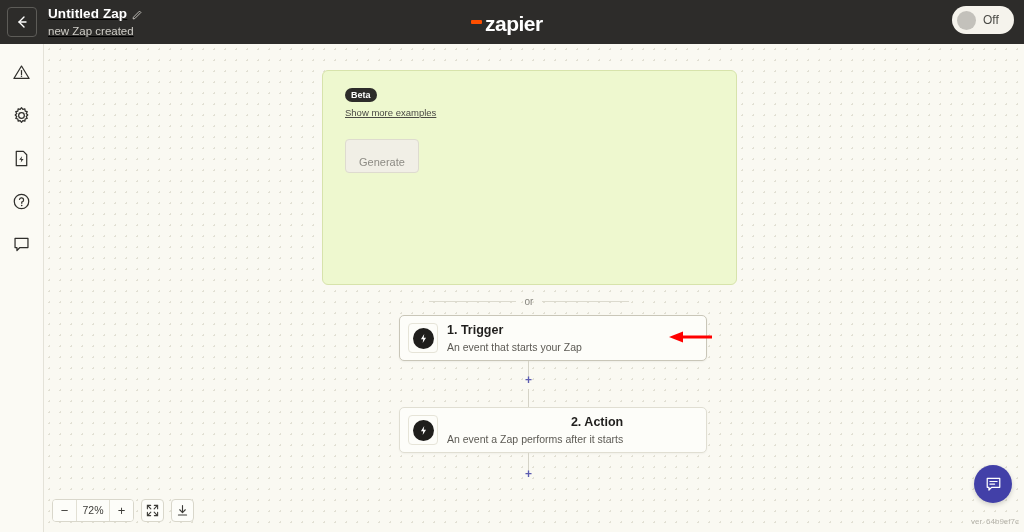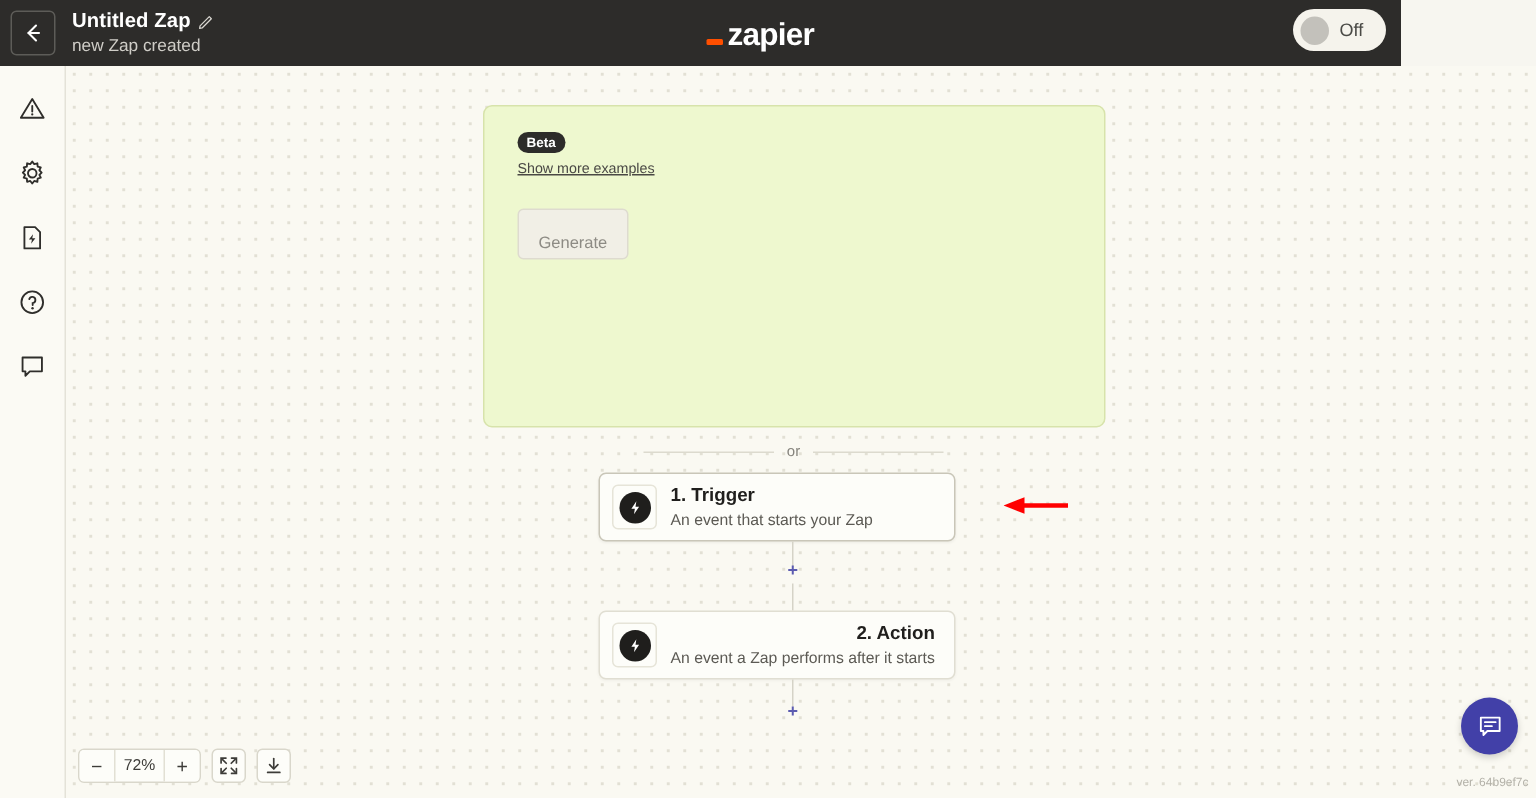--- a/index.html
+++ b/index.html
@@ -16,26 +16,27 @@
     position: relative;
     width: 1024px;
     height: 532px;
     overflow: hidden;
   }
 
   
   .topbar {
     position: absolute;
     top: 0; left: 0;
-    width: 934px;
+    width: 1024px;
     height: 44px;
     background: #2d2c2a;
     display: flex;
     align-items: center;
     z-index: 30;
+    text-decoration: underline;
   }
   .back-btn {
     width: 30px; height: 30px;
     margin-left: 7px;
     border: 1px solid #5d5c58;
     border-radius: 4px;
     background: #2d2c2a;
     display: flex;
     align-items: center;
     justify-content: center;
@@ -62,21 +63,20 @@
     color: #cfcdc7;
     font-size: 11.5px;
     margin-top: 3px;
   }
 
   .logo {
     position: absolute;
     left: 471px;
     top: 12px;
     display: flex;
-    align-items: center;
     gap: 3px;
   }
   .logo-dash {
     width: 11px;
     height: 4px;
     background: #ff4f00;
     border-radius: 1px;
     margin-top: 8px;
   }
   .logo-text {
@@ -270,21 +270,21 @@
     background: #dcdace;
   }
   .or-text {
     font-size: 10px;
     color: #86847d;
   }
 
   
   .card {
     position: absolute;
-    width: 238px;
+    width: 308px;
     height: 46px;
     background: #fdfdf9;
     border-radius: 5px;
     display: flex;
     align-items: center;
     padding-left: 8px;
     cursor: pointer;
   }
   .card-trigger {
     left: 355px;

